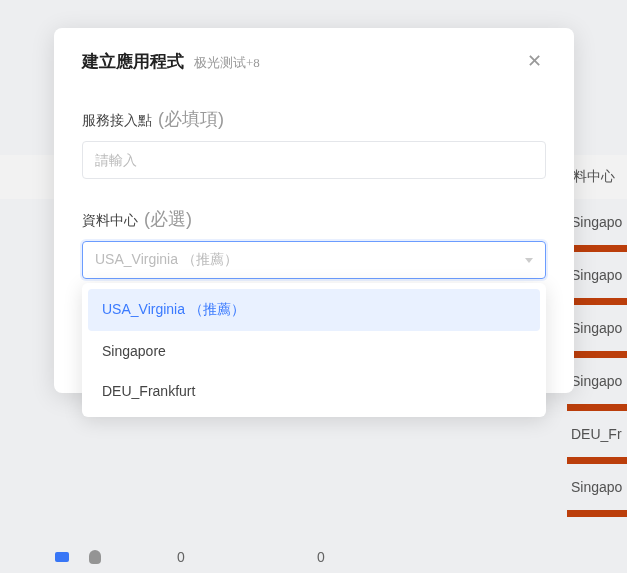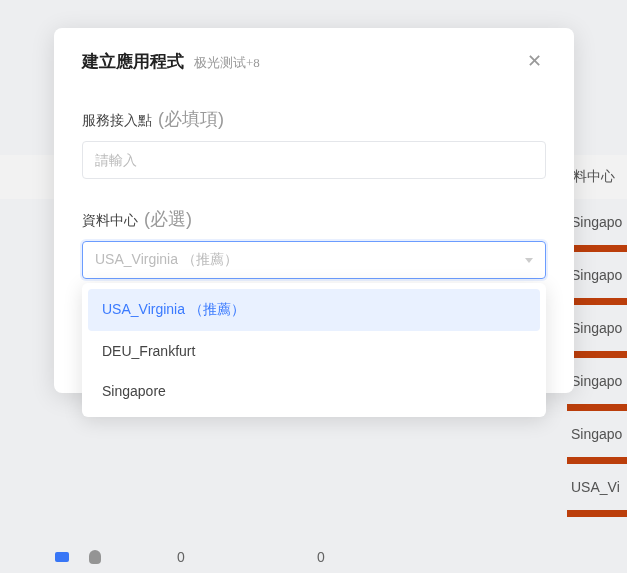--- a/index.html
+++ b/index.html
@@ -202,22 +202,22 @@
 
 <div class="bg-table">
   <div class="bg-header">
     <span>資料中心</span>
   </div>
   <div class="bg-rows">
       <div class="bg-row">Singapo</div>
       <div class="bg-row">Singapo</div>
       <div class="bg-row">Singapo</div>
       <div class="bg-row">Singapo</div>
-      <div class="bg-row">Singapo</div>
-      <div class="bg-row">USA_Vi</div>
+      <div class="bg-row">DEU_Fr</div>
+      <div class="bg-row">Singapo</div>
     </div>
   <div class="bg-bottom">
     <div class="bg-icon1"></div>
     <div class="bg-icon2"></div>
     <div class="bg-num">0</div>
     <div class="bg-num">0</div>
   </div>
 </div>
 
 <div class="modal-mask"></div>
@@ -246,22 +246,22 @@
         <span>資料中心</span>
         <span class="hint">(必選)</span>
       </div>
       <div class="select-box">
         <span>USA_Virginia （推薦）</span>
         <span class="chevron"></span>
       </div>
 
       <div class="dropdown">
           <div class="dropdown-item selected">USA_Virginia （推薦）</div>
+          <div class="dropdown-item">Singapore</div>
           <div class="dropdown-item">DEU_Frankfurt</div>
-          <div class="dropdown-item">Singapore</div>
         </div>
     </div>
 
   </div>
 
   <div class="modal-footer">
     <button class="btn">取消</button>
     <button class="btn btn-primary">確定</button>
   </div>
 </div>

